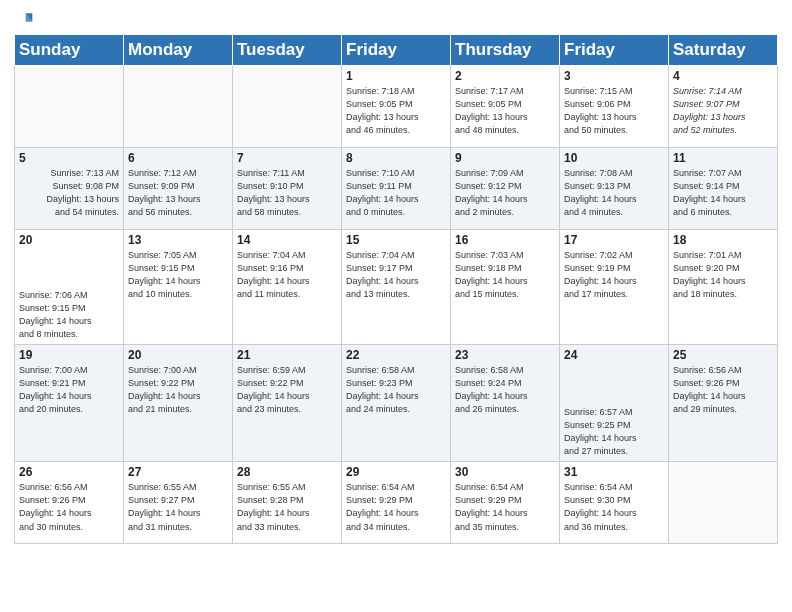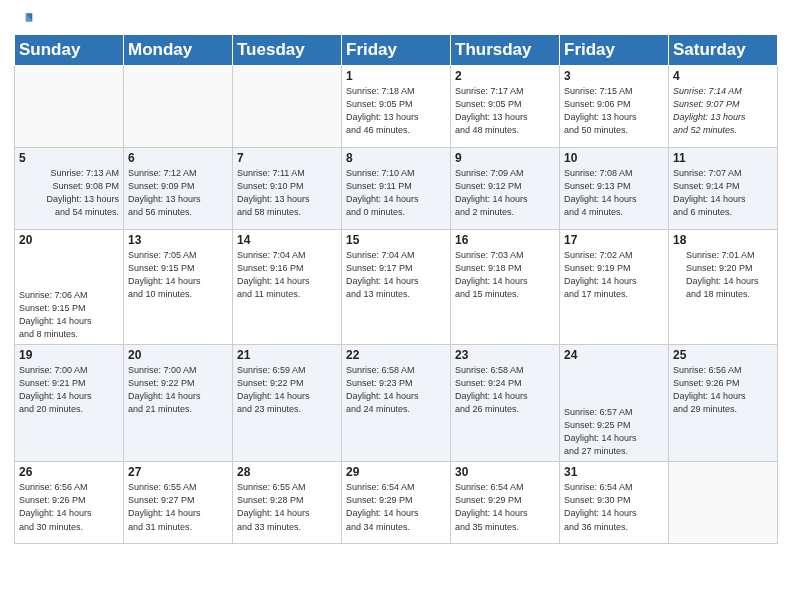--- a/index.html
+++ b/index.html
@@ -246,21 +246,21 @@
           </td>
           <td>
             <div class="day-number">17</div>
             <div class="day-info" style="white-space: pre-line;">Sunrise: 7:02 AM
 Sunset: 9:19 PM
 Daylight: 14 hours
 and 17 minutes.</div>
           </td>
           <td>
             <div class="day-number">18</div>
-            <div class="day-info" style="white-space: pre-line; margin-left: 13px;">Sunrise: 7:01 AM
+            <div class="day-info" style="white-space: pre-line;">Sunrise: 7:01 AM
 Sunset: 9:20 PM
 Daylight: 14 hours
 and 18 minutes.</div>
           </td>
         </tr>
         <tr>
           <td>
             <div class="day-number">19</div>
             <div class="day-info" style="white-space: pre-line;">Sunrise: 7:00 AM
 Sunset: 9:21 PM

